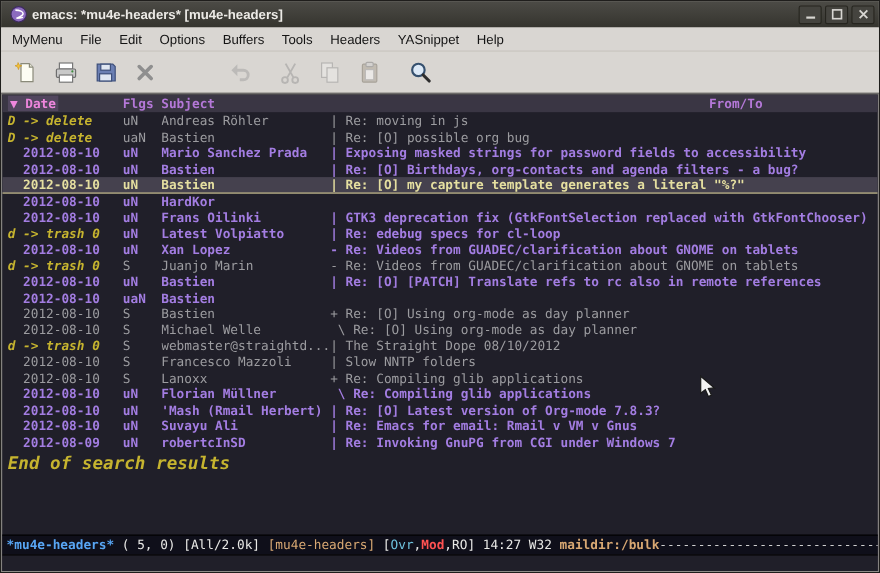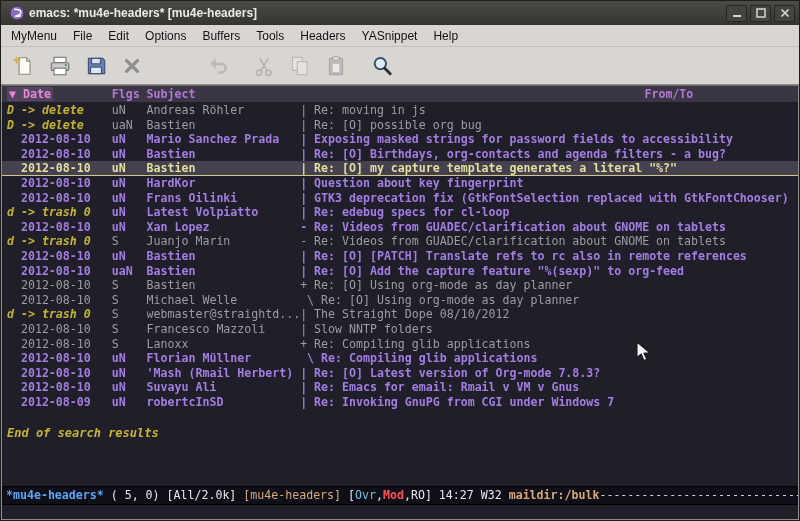--- a/index.html
+++ b/index.html
@@ -37,21 +37,21 @@
   .buffer { flex:1; font:11.6px/14.6px "DejaVu Sans Mono",monospace; overflow:hidden; padding-top:1px; }
   .row { display:flex; white-space:pre; height:14.6px; padding-left:5px; overflow:hidden; }
   .c-date { display:inline-block; width:15ch; padding-left:2ch; overflow:hidden; }
   .c-flags { display:inline-block; width:5ch; overflow:hidden; }
   .c-from { display:inline-block; width:22ch; overflow:hidden; }
   .c-subj { flex:1; overflow:hidden; }
   .row.unread { color:var(--unread,#a37de2); font-weight:bold; }
   .row.read { color:var(--read,#9c9ca0); }
   .row.current { background:var(--current-bg,#45414e); color:var(--current-fg,#e5dfa0); font-weight:bold; border-bottom:1px solid var(--current-underline,#cfc58f); }
   .row.marked .c-date { padding-left:0; color:var(--mark-yellow,#c6b42f); font-style:italic; font-weight:bold; }
-  .eos { padding-left:5px; margin-top:17px; color:var(--mark-yellow,#c6b42f); font-style:italic; font-weight:bold; font-size:12px; line-height:14.6px; }
+  .eos { padding-left:5px; margin-top:5px; color:var(--mark-yellow,#c6b42f); font-style:italic; font-weight:bold; font-size:16px; line-height:14.6px; }
 
   .modeline { height:18px; flex:0 0 18px; background:var(--modeline-bg,#0f0f1a); border-top:1px solid #000; font:11.6px/17px "DejaVu Sans Mono",monospace; color:#e8e8e6; white-space:pre; overflow:hidden; padding-left:4px; }
   .minibuffer { height:15px; flex:0 0 15px; background:var(--buffer-bg,#201f29); border-top:1px solid #000; }
 
   .mouse-cursor { position:absolute; left:634px; top:340px; width:22px; height:22px; pointer-events:none; z-index:50; }
 </style>
 </head>
 <body>
 
 <div class="window">
@@ -165,27 +165,27 @@
       <span class="hl-cell hl-from">From/To</span>
     </div>
 
     <div class="buffer">
       <div id="rows">
           <div class="row read marked"><span class="c-date">D -&gt; delete</span><span class="c-flags">uN</span><span class="c-from">Andreas Röhler</span><span class="c-subj">| Re: moving in js</span></div>
           <div class="row read marked"><span class="c-date">D -&gt; delete</span><span class="c-flags">uaN</span><span class="c-from">Bastien</span><span class="c-subj">| Re: [O] possible org bug</span></div>
           <div class="row unread"><span class="c-date">2012-08-10</span><span class="c-flags">uN</span><span class="c-from">Mario Sanchez Prada</span><span class="c-subj">| Exposing masked strings for password fields to accessibility</span></div>
           <div class="row unread"><span class="c-date">2012-08-10</span><span class="c-flags">uN</span><span class="c-from">Bastien</span><span class="c-subj">| Re: [O] Birthdays, org-contacts and agenda filters - a bug?</span></div>
           <div class="row current"><span class="c-date">2012-08-10</span><span class="c-flags">uN</span><span class="c-from">Bastien</span><span class="c-subj">| Re: [O] my capture template generates a literal "%?"</span></div>
-          <div class="row unread"><span class="c-date">2012-08-10</span><span class="c-flags">uN</span><span class="c-from">HardKor</span><span class="c-subj">| Question about key fingerprint</span></div>
+          <div class="row unread"><span class="c-date">2012-08-10</span><span class="c-flags">uN</span><span class="c-from">HardKor</span></div>
           <div class="row unread"><span class="c-date">2012-08-10</span><span class="c-flags">uN</span><span class="c-from">Frans Oilinki</span><span class="c-subj">| GTK3 deprecation fix (GtkFontSelection replaced with GtkFontChooser)</span></div>
           <div class="row unread marked"><span class="c-date">d -&gt; trash 0</span><span class="c-flags">uN</span><span class="c-from">Latest Volpiatto</span><span class="c-subj">| Re: edebug specs for cl-loop</span></div>
           <div class="row unread"><span class="c-date">2012-08-10</span><span class="c-flags">uN</span><span class="c-from">Xan Lopez</span><span class="c-subj">- Re: Videos from GUADEC/clarification about GNOME on tablets</span></div>
           <div class="row read marked"><span class="c-date">d -&gt; trash 0</span><span class="c-flags">S</span><span class="c-from">Juanjo Marin</span><span class="c-subj">- Re: Videos from GUADEC/clarification about GNOME on tablets</span></div>
           <div class="row unread"><span class="c-date">2012-08-10</span><span class="c-flags">uN</span><span class="c-from">Bastien</span><span class="c-subj">| Re: [O] [PATCH] Translate refs to rc also in remote references</span></div>
-          <div class="row unread"><span class="c-date">2012-08-10</span><span class="c-flags">uaN</span><span class="c-from">Bastien</span><span class="c-subj">| Re: [O] Add the capture feature "%(sexp)" to org-feed</span></div>
+          <div class="row unread"><span class="c-date">2012-08-10</span><span class="c-flags">uaN</span><span class="c-from">Bastien</span></div>
           <div class="row read"><span class="c-date">2012-08-10</span><span class="c-flags">S</span><span class="c-from">Bastien</span><span class="c-subj">+ Re: [O] Using org-mode as day planner</span></div>
           <div class="row read"><span class="c-date">2012-08-10</span><span class="c-flags">S</span><span class="c-from">Michael Welle</span><span class="c-subj"> \ Re: [O] Using org-mode as day planner</span></div>
           <div class="row read marked"><span class="c-date">d -&gt; trash 0</span><span class="c-flags">S</span><span class="c-from">webmaster@straightd...</span><span class="c-subj">| The Straight Dope 08/10/2012</span></div>
           <div class="row read"><span class="c-date">2012-08-10</span><span class="c-flags">S</span><span class="c-from">Francesco Mazzoli</span><span class="c-subj">| Slow NNTP folders</span></div>
           <div class="row read"><span class="c-date">2012-08-10</span><span class="c-flags">S</span><span class="c-from">Lanoxx</span><span class="c-subj">+ Re: Compiling glib applications</span></div>
           <div class="row unread"><span class="c-date">2012-08-10</span><span class="c-flags">uN</span><span class="c-from">Florian Müllner</span><span class="c-subj"> \ Re: Compiling glib applications</span></div>
           <div class="row unread"><span class="c-date">2012-08-10</span><span class="c-flags">uN</span><span class="c-from">'Mash (Rmail Herbert)</span><span class="c-subj">| Re: [O] Latest version of Org-mode 7.8.3?</span></div>
           <div class="row unread"><span class="c-date">2012-08-10</span><span class="c-flags">uN</span><span class="c-from">Suvayu Ali</span><span class="c-subj">| Re: Emacs for email: Rmail v VM v Gnus</span></div>
           <div class="row unread"><span class="c-date">2012-08-09</span><span class="c-flags">uN</span><span class="c-from">robertcInSD</span><span class="c-subj">| Re: Invoking GnuPG from CGI under Windows 7</span></div>
         </div>

